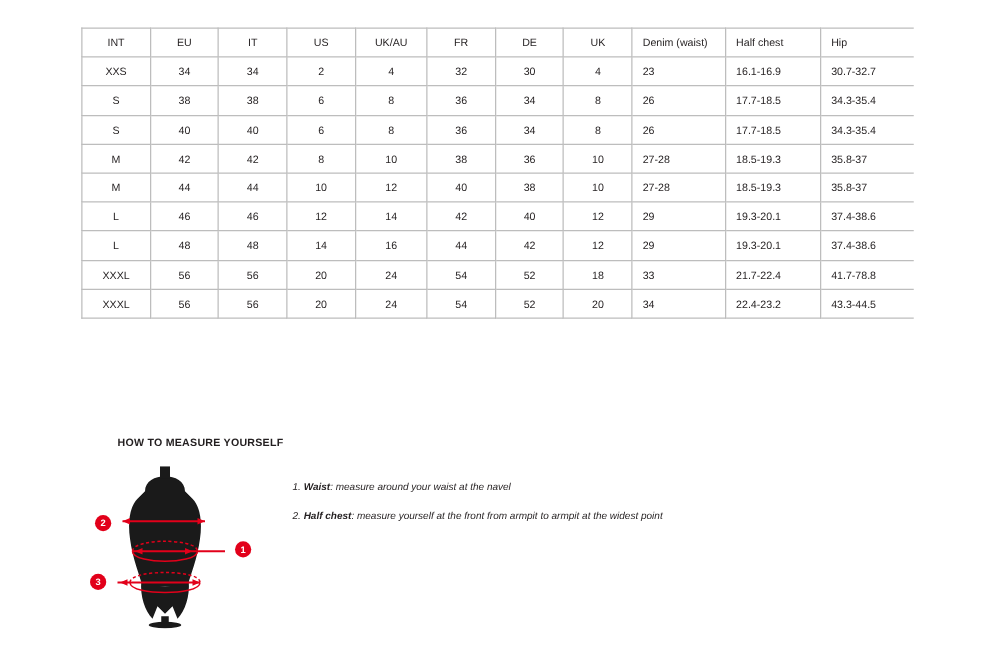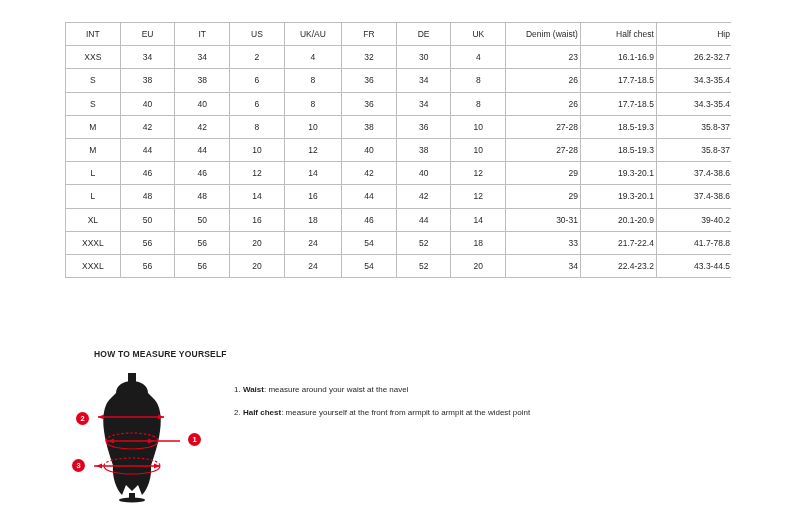--- a/index.html
+++ b/index.html
@@ -50,21 +50,21 @@
   table.size-table col.c2 { width: 8.2%; }
   table.size-table col.c3 { width: 8.2%; }
   table.size-table col.c4 { width: 8.6%; }
   table.size-table col.c5 { width: 8.2%; }
   table.size-table col.c6 { width: 8.2%; }
   table.size-table col.c7 { width: 8.2%; }
   table.size-table col.c8 { width: 11.2%; }
   table.size-table col.c9 { width: 11.4%; }
   table.size-table col.c10 { width: 11.4%; }
   table.size-table td.left-pad,
-  table.size-table th.left-pad { text-align: right; padding-left: 8px; }
+  table.size-table th.left-pad { text-align: left; padding-left: 8px; }
 
   
   .measure {
     position: absolute;
     left: 65px;
     top: 349px;
     width: 700px;
   }
   .measure-title {
     font-size: 8.5px;
@@ -83,20 +83,21 @@
     position: relative;
     width: 120px;
     height: 130px;
     margin-left: 15px;
     margin-top: 2px;
     flex: 0 0 auto;
   }
   .steps {
     margin-left: 34px;
     margin-top: 14px;
+    font-style: italic;
   }
   .step {
     font-size: 8px;
     color: #231f20;
     margin-bottom: 13px;
     line-height: 1.2;
   }
   .step b { font-weight: bold; }
 
   
@@ -158,21 +159,21 @@
           <td>XXS</td>
           <td>34</td>
           <td>34</td>
           <td>2</td>
           <td>4</td>
           <td>32</td>
           <td>30</td>
           <td>4</td>
           <td class="left-pad">23</td>
           <td class="left-pad">16.1-16.9</td>
-          <td class="left-pad">26.2-32.7</td>
+          <td class="left-pad">30.7-32.7</td>
         </tr>
         <tr>
           <td>S</td>
           <td>38</td>
           <td>38</td>
           <td>6</td>
           <td>8</td>
           <td>36</td>
           <td>34</td>
           <td>8</td>
@@ -239,33 +240,20 @@
           <td>14</td>
           <td>16</td>
           <td>44</td>
           <td>42</td>
           <td>12</td>
           <td class="left-pad">29</td>
           <td class="left-pad">19.3-20.1</td>
           <td class="left-pad">37.4-38.6</td>
         </tr>
         <tr>
-          <td>XL</td>
-          <td>50</td>
-          <td>50</td>
-          <td>16</td>
-          <td>18</td>
-          <td>46</td>
-          <td>44</td>
-          <td>14</td>
-          <td class="left-pad">30-31</td>
-          <td class="left-pad">20.1-20.9</td>
-          <td class="left-pad">39-40.2</td>
-        </tr>
-        <tr>
           <td>XXXL</td>
           <td>56</td>
           <td>56</td>
           <td>20</td>
           <td>24</td>
           <td>54</td>
           <td>52</td>
           <td>18</td>
           <td class="left-pad">33</td>
           <td class="left-pad">21.7-22.4</td>

